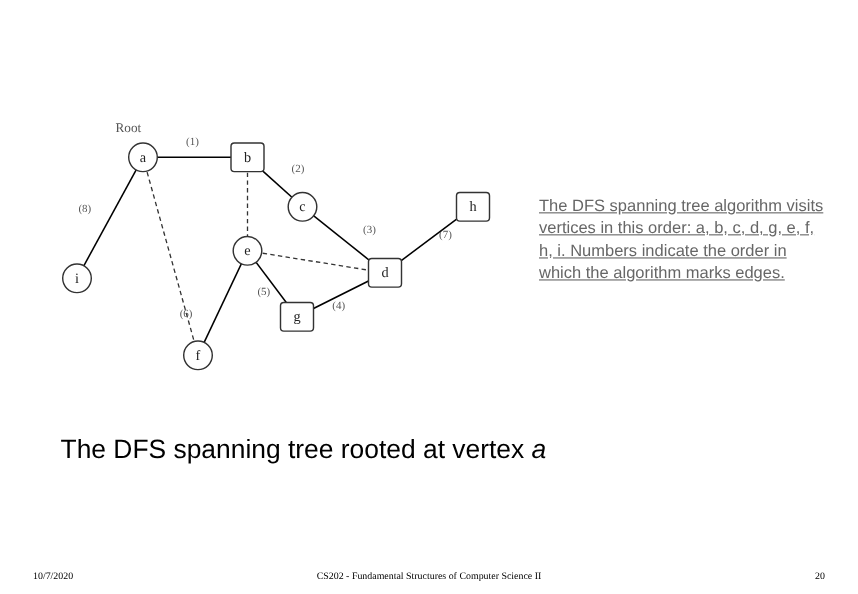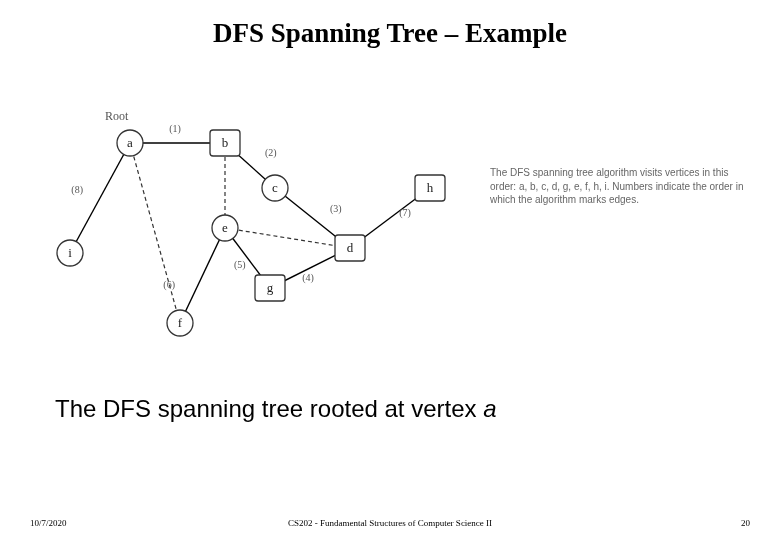--- a/index.html
+++ b/index.html
@@ -49,26 +49,27 @@
     fill: #555;
   }
   .root-label {
     font-family: "Times New Roman", serif;
     font-size: 12px;
     fill: #555;
   }
   .side-text {
     position: absolute;
     left: 460px;
-    top: 78px;
+    top: 90px;
     width: 265px;
-    font-size: 10px;
+    font-size: 15px;
     line-height: 1.35;
     color: #666;
     font-family: Arial, Helvetica, sans-serif;
+    text-decoration: underline;
   }
   .caption {
     position: absolute;
     left: 55px;
     top: 395px;
     font-size: 24px;
     font-family: Arial, Helvetica, sans-serif;
   }
   .caption .ital {
     font-style: italic;
@@ -98,21 +99,20 @@
     position: absolute;
     right: 30px;
     bottom: 0;
   }
 </style>
 </head>
 <body>
 
 <div class="slide">
 
-  <div class="title">DFS Spanning Tree – Example</div>
 
   <div class="figure">
 
     <svg class="graph-svg" width="440" height="260" viewBox="0 0 440 260">
 
       <line x1="195" y1="55" x2="195" y2="140" stroke="#333" stroke-width="1.2" stroke-dasharray="4 3"></line>
       <line x1="100" y1="55" x2="150" y2="235" stroke="#333" stroke-width="1.2" stroke-dasharray="4 3"></line>
       <line x1="195" y1="140" x2="320" y2="160" stroke="#333" stroke-width="1.2" stroke-dasharray="4 3"></line>
 
       <line x1="100" y1="55" x2="195" y2="55" stroke="#000" stroke-width="1.4"></line>

